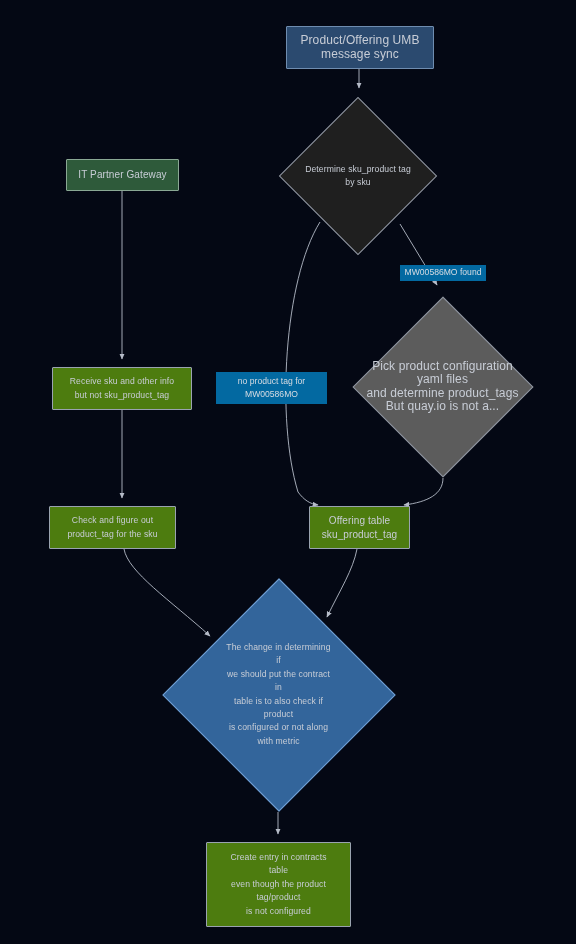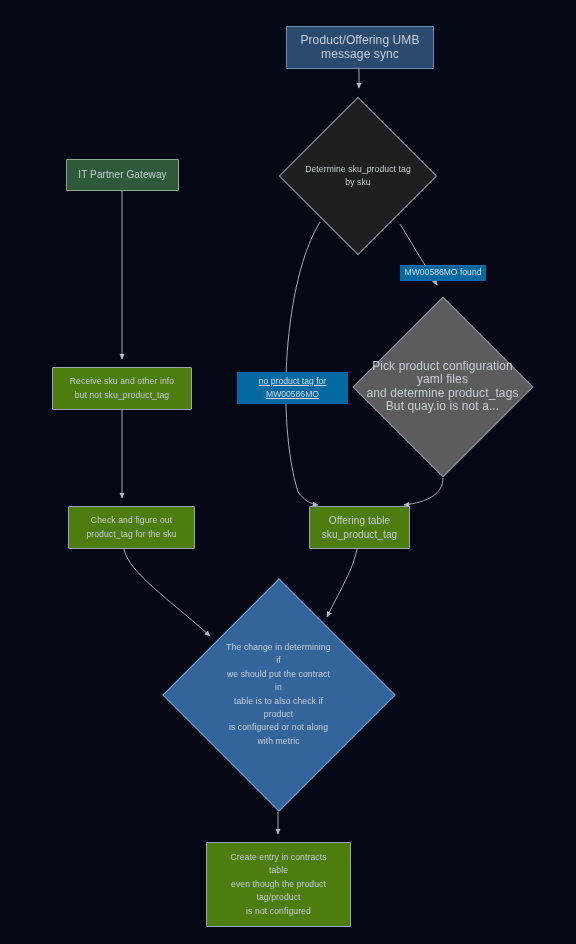--- a/index.html
+++ b/index.html
@@ -131,21 +131,21 @@
       <div class="shape" style="width: 128px; height: 128px;"></div>
       <div class="label" style="color: rgb(200, 205, 214); font-size: 12px;">Pick product configuration
 yaml files
 and determine product_tags
 But quay.io is not a...</div>
     </div>
     <div class="node rect dark" style="left: 52px; top: 367px; width: 140px; height: 43px;">
       <div class="label" style="color: rgb(200, 205, 214); font-size: 8.6px;">Receive sku and other info
 but not sku_product_tag</div>
     </div>
-    <div class="node rect dark" style="left: 68px; top: 506px; width: 127px; height: 43px;">
+    <div class="node rect dark" style="left: 49px; top: 506px; width: 127px; height: 43px;">
       <div class="label" style="color: rgb(200, 205, 214); font-size: 8.6px;">Check and figure out
 product_tag for the sku</div>
     </div>
     <div class="node rect dark" style="left: 309px; top: 506px; width: 101px; height: 43px;">
       <div class="label" style="color: rgb(200, 205, 214); font-size: 10px;">Offering table
 sku_product_tag</div>
     </div>
     <div class="node diamond d-blue" style="left: 161px; top: 577px; width: 235px; height: 235px;">
       <div class="shape" style="width: 165px; height: 165px;"></div>
       <div class="label" style="color: rgb(200, 205, 214); font-size: 8.6px;">The change in determining
@@ -158,15 +158,15 @@
 with metric</div>
     </div>
     <div class="node rect dark" style="left: 206px; top: 842px; width: 145px; height: 85px;">
       <div class="label" style="color: rgb(200, 205, 214); font-size: 8.6px;">Create entry in contracts
 table
 even though the product
 tag/product
 is not configured</div>
     </div>
     <div class="edge-label" style="left: 400px; top: 265px; width: 86px; height: 16px; font-size: 8.6px;">MW00586MO found</div>
-    <div class="edge-label" style="left: 237px; top: 372px; width: 111px; height: 32px; font-size: 8.6px; text-decoration: underline;">no product tag for
+    <div class="edge-label" style="left: 216px; top: 372px; width: 111px; height: 32px; font-size: 8.6px;">no product tag for
 MW00586MO</div>
   </div>
 
 </body></html>

